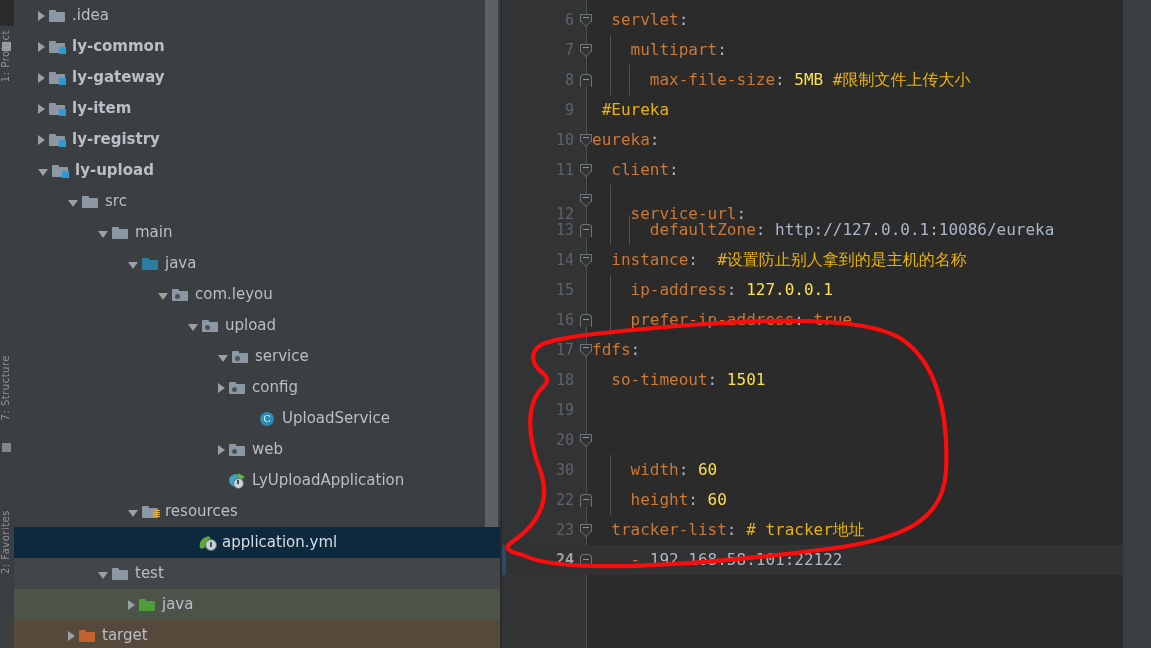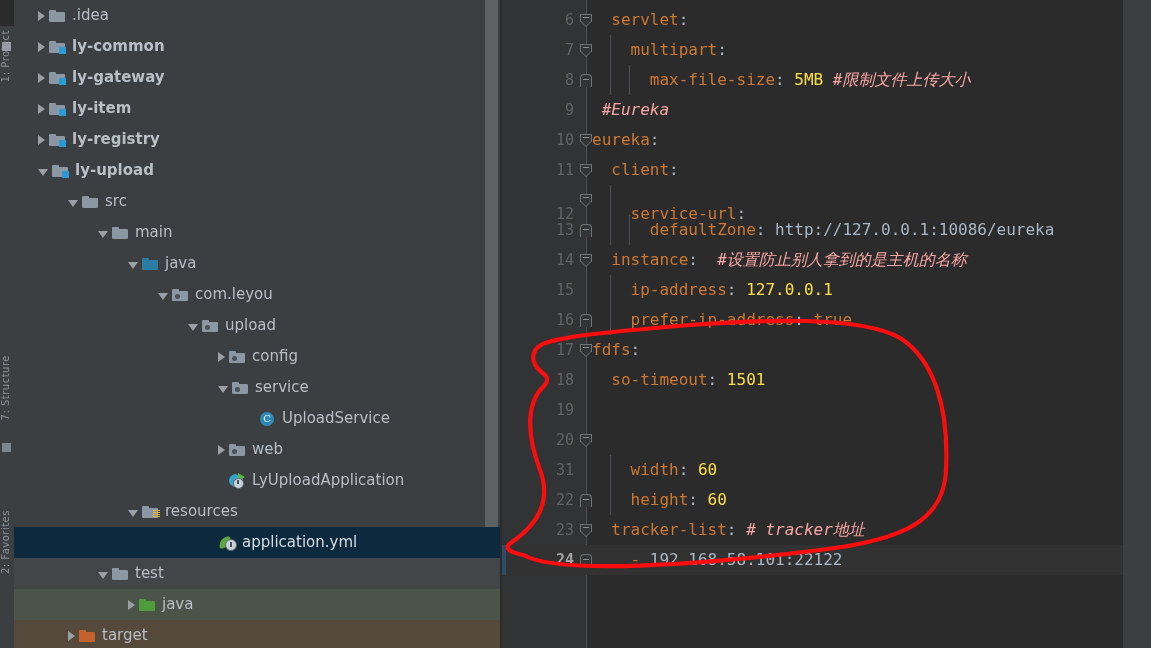--- a/index.html
+++ b/index.html
@@ -32,21 +32,21 @@
   
   .tree{
     position:absolute;left:14px;top:0;width:486px;height:648px;
     background:#3c3f41;overflow:hidden;
   }
   .row{
     position:relative;height:31px;line-height:31px;
     white-space:nowrap;font-size:15px;color:#b8bfc6;
     display:flex;align-items:center;
   }
-  .row.sel{background:#0d293e;color:#d6dde4;padding-left:20px;}
+  .row.sel{background:#0d293e;color:#d6dde4;}
   .row.tint-gray{background:#434648;}
   .row.tint-green{background:#4c544a;}
   .row.tint-brown{background:#55493c;}
   .row .arrow{
     width:0;height:0;flex:0 0 auto;margin-right:4px;
   }
   .arrow.right{
     border-left:7px solid #9aa0a6;
     border-top:5px solid transparent;border-bottom:5px solid transparent;
   }
@@ -118,21 +118,21 @@
 
   .eline{position:absolute;left:0;width:649px;height:30px;line-height:30px;white-space:pre;}
   .eline.cur{background:#323232;padding-left:11px;}
   .lnum{position:absolute;left:0;width:72px;text-align:right;color:#606366;font-size:15px;}
   .lnum.cur{color:#a4a3a3;font-weight:bold;}
   .code{position:absolute;left:90px;font-size:16px;color:#a9b7c6;}
 
   .k{color:#cc7832;}      
   .v{color:#a9b7c6;}      
   .num{color:#fde047;}    
-  .cm{color:#fca5a5;font-style:italic;}  
+  .cm{color:#eab308;}  
   .p{color:#a9b7c6;}      
 
   
   .fold{position:absolute;left:78px;width:13px;height:13px;}
   .fold .fb{position:absolute;left:0;top:0;width:12px;height:8px;border:1px solid #6e7376;
             background:#313335;box-sizing:border-box;}
   .fold .ft{position:absolute;left:0;top:7px;width:12px;height:6px;}
   .fold .minus{position:absolute;left:3px;top:3px;width:6px;height:1px;background:#8a8f92;}
   .fold.open .ft{
     border-left:6px solid transparent;border-right:6px solid transparent;
@@ -294,41 +294,41 @@
           <span class="folder f-gray">
             <span class="tab"></span>
             <span class="body"></span>
             <span class="pkg-dot"></span>
           </span>
         </span>
         <span class="lbl">upload</span>
       </div>
       <div class="row">
         <span style="flex: 0 0 auto; width: 204px;"></span>
-        <span class="arrow right"></span>
+        <span class="arrow down"></span>
         <span class="ico">
           <span class="folder f-gray">
             <span class="tab"></span>
             <span class="body"></span>
             <span class="pkg-dot"></span>
           </span>
         </span>
+        <span class="lbl">service</span>
+      </div>
+      <div class="row">
+        <span style="flex: 0 0 auto; width: 204px;"></span>
+        <span class="arrow right"></span>
+        <span class="ico">
+          <span class="folder f-gray">
+            <span class="tab"></span>
+            <span class="body"></span>
+            <span class="pkg-dot"></span>
+          </span>
+        </span>
         <span class="lbl">config</span>
-      </div>
-      <div class="row">
-        <span style="flex: 0 0 auto; width: 204px;"></span>
-        <span class="arrow down"></span>
-        <span class="ico">
-          <span class="folder f-gray">
-            <span class="tab"></span>
-            <span class="body"></span>
-            <span class="pkg-dot"></span>
-          </span>
-        </span>
-        <span class="lbl">service</span>
       </div>
       <div class="row">
         <span style="flex: 0 0 auto; width: 234px;"></span>
         <span class="arrow none"></span>
         <span class="ico">
           <span class="c-ico">C</span>
         </span>
         <span class="lbl">UploadService</span>
       </div>
       <div class="row">
@@ -489,21 +489,21 @@
         <span class="ft"></span>
       </div>
       <div class="eline" style="top: 365px;"><span class="lnum">18</span><span class="code"><span class="p">  </span><span class="k">so-timeout</span><span class="p">: </span><span class="num">1501</span></span></div>
       <div class="eline" style="top: 395px;"><span class="lnum">19</span></div>
       <div class="eline" style="top: 425px;"><span class="lnum">20</span></div>
       <div class="fold open" style="top: 434px;">
         <span class="fb"></span>
         <span class="minus"></span>
         <span class="ft"></span>
       </div>
-      <div class="eline" style="top: 455px;"><span class="lnum">31</span><span class="code"><span class="p">    </span><span class="k">width</span><span class="p">: </span><span class="num">60</span></span></div>
+      <div class="eline" style="top: 455px;"><span class="lnum">30</span><span class="code"><span class="p">    </span><span class="k">width</span><span class="p">: </span><span class="num">60</span></span></div>
       <div class="indentguide" style="left: 108.24px; top: 455px;"></div>
       <div class="eline" style="top: 485px;"><span class="lnum">22</span><span class="code"><span class="p">    </span><span class="k">height</span><span class="p">: </span><span class="num">60</span></span></div>
       <div class="indentguide" style="left: 108.24px; top: 485px;"></div>
       <div class="fold end" style="top: 494px;">
         <span class="cap"></span>
         <span class="minus2"></span>
       </div>
       <div class="eline" style="top: 515px;"><span class="lnum">23</span><span class="code"><span class="p">  </span><span class="k">tracker-list</span><span class="p">: </span><span class="cm"># tracker地址</span></span></div>
       <div class="fold open" style="top: 524px;">
         <span class="fb"></span>

